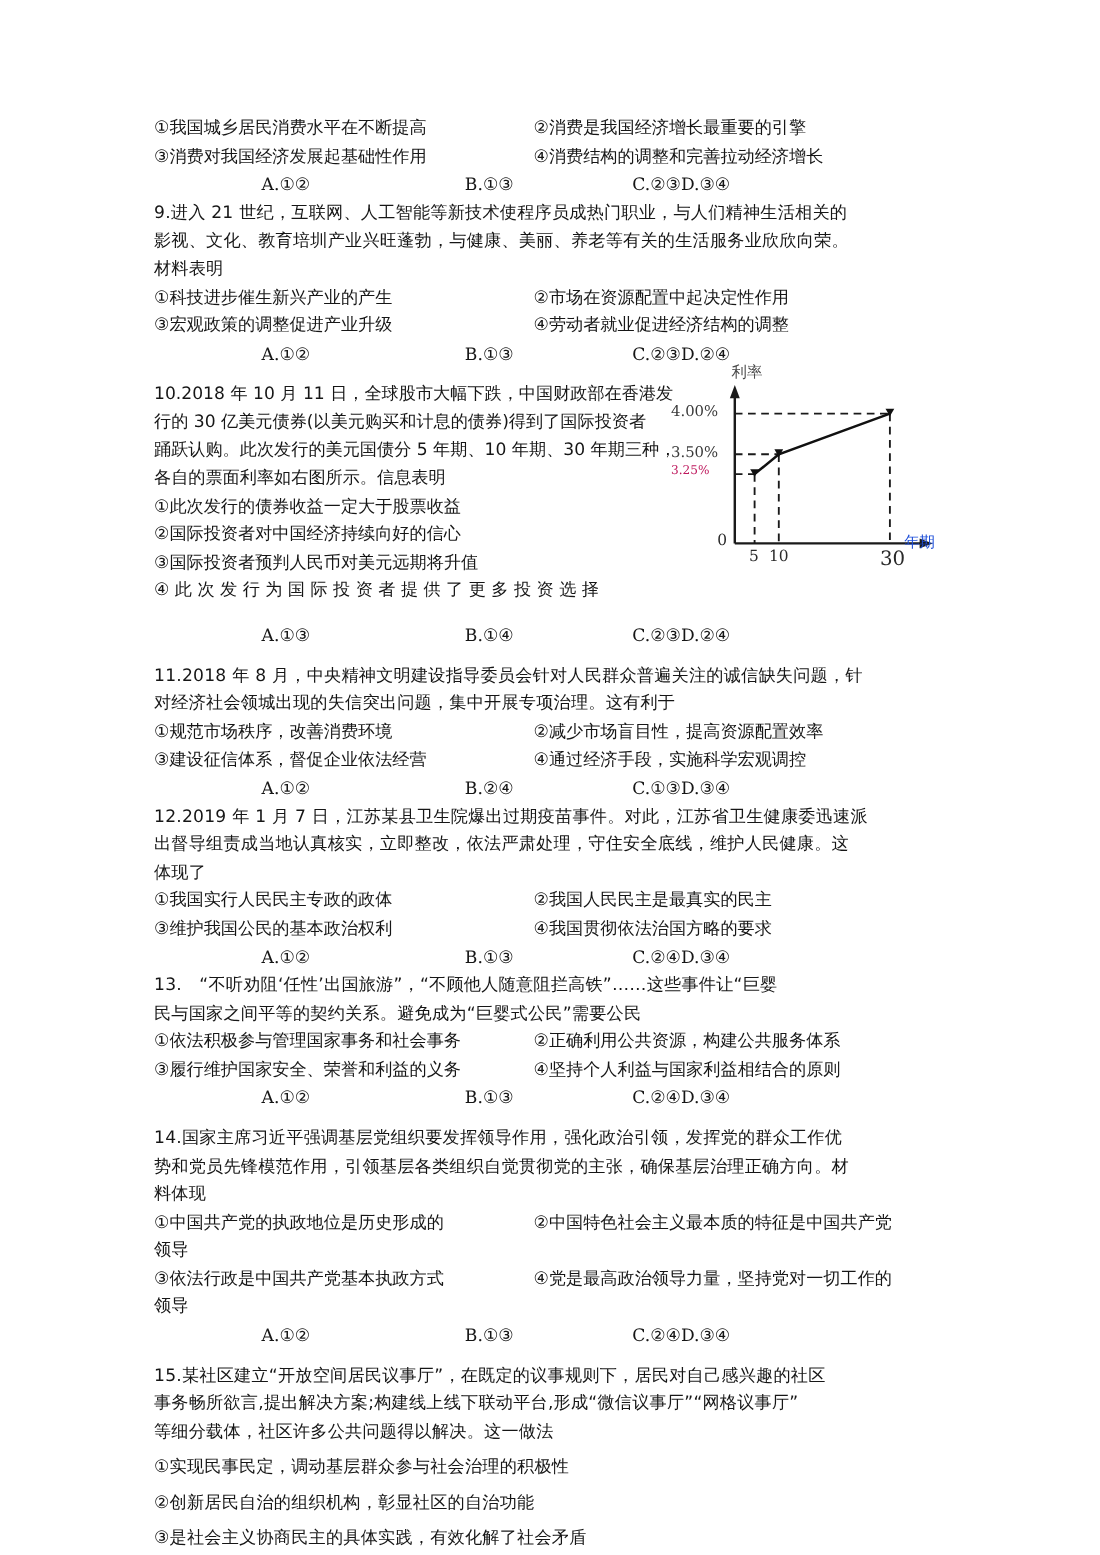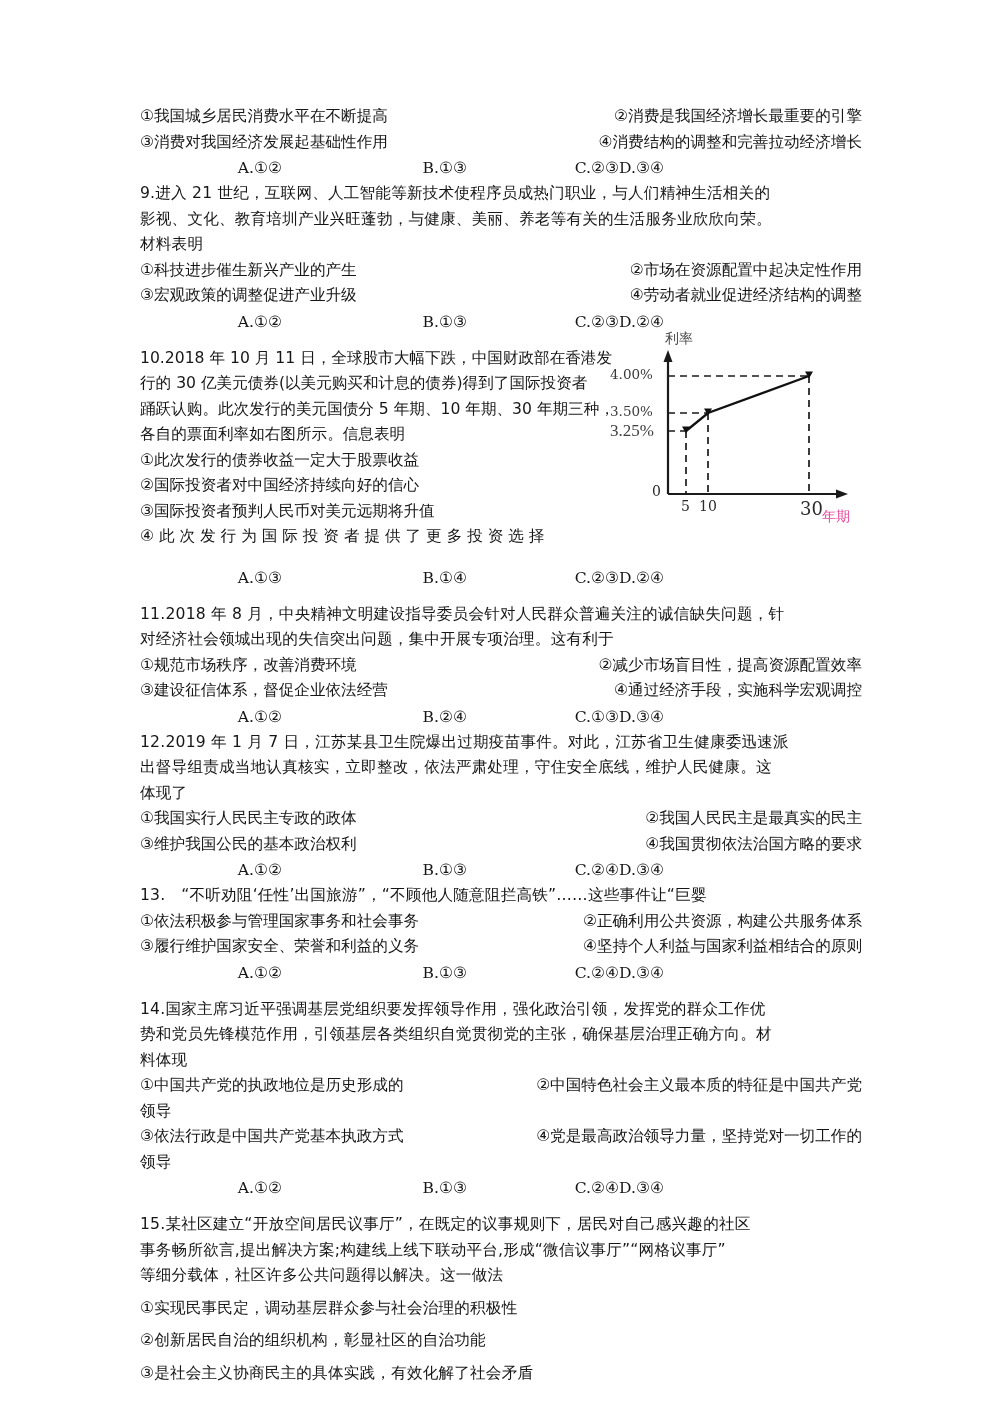--- a/index.html
+++ b/index.html
@@ -25,21 +25,20 @@
     font-size: 15.6px;
     line-height: 25.5px;
     white-space: nowrap;
     letter-spacing: 0.2px;
   }
   .opts2 {
     display: flex;
     font-size: 15.6px;
     line-height: 25.5px;
     white-space: nowrap;
-    justify-content: space-between;
   }
   .opts2 > span:first-child { width: 345px; flex: 0 0 345px; }
   .abcd {
     display: flex;
     font-size: 15.6px;
     line-height: 26px;
     white-space: nowrap;
     font-family: "DejaVu Serif", "Liberation Serif", serif;
   }
   .abcd > span { flex: 0 0 auto; text-align: right; }
@@ -138,25 +137,25 @@
 
         <polyline points="54,93 76,75 177,38" fill="none" stroke="#111111" stroke-width="2.3"></polyline>
 
         <polygon points="50,88.5 58,88.5 54,95.5" fill="#111111"></polygon>
         <polygon points="72,70.5 80,70.5 76,77.5" fill="#111111"></polygon>
         <polygon points="173,33.5 181,33.5 177,40.5" fill="#111111"></polygon>
       </svg>
 
       <div class="cn" style="position:absolute;left:33px;top:-8px;font-size:14px;color:#4a4a4a;">利率</div>
 
-      <div class="cn" style="position:absolute;left:190px;top:146px;font-size:14px;color:#ec4899;margin-top:24px;">年期</div>
+      <div class="cn" style="position:absolute;left:190px;top:146px;font-size:14px;color:#1d4ed8;">年期</div>
 
       <div class="num" style="position:absolute;left:-22px;top:28px;font-size:13.5px;color:#3a3a3a;">4.00%</div>
       <div class="num" style="position:absolute;left:-22px;top:65px;font-size:13.5px;color:#3a3a3a;text-align:center;">3.50%</div>
-      <div class="num" style="position:absolute;left:-22px;top:83px;font-size:17px;color:#404040;font-family:Liberation Serif, serif;">3.25%</div>
+      <div class="num" style="position:absolute;left:-22px;top:83px;font-size:11px;color:#be185d;">3.25%</div>
 
       <div class="num" style="position:absolute;left:20px;top:145px;font-size:14px;color:#2a2a2a;">0</div>
 
       <div class="num" style="position:absolute;left:49px;top:160px;font-size:14px;color:#2a2a2a;">5</div>
       <div class="num" style="position:absolute;left:67px;top:160px;font-size:14px;color:#2a2a2a;">10</div>
       <div class="num" style="position:absolute;left:168px;top:160px;font-size:18px;color:#2a2a2a;">30</div>
     </div>
   </div>
 
   <div class="gap-l"></div>
@@ -199,20 +198,21 @@
     <span>④我国贯彻依法治国方略的要求</span>
   </div>
   <div class="abcd">
     <span class="c1">A.①②</span>
     <span class="c2">B.①③</span>
     <span class="c3">C.②④</span>
     <span>D.③④</span>
   </div>
 
   <div class="line">13.　“不听劝阻‘任性’出国旅游”，“不顾他人随意阻拦高铁”……这些事件让“巨婴</div>
+  <div class="line">民与国家之间平等的契约关系。避免成为“巨婴式公民”需要公民</div>
   <div class="opts2">
     <span>①依法积极参与管理国家事务和社会事务</span>
     <span>②正确利用公共资源，构建公共服务体系</span>
   </div>
   <div class="opts2">
     <span>③履行维护国家安全、荣誉和利益的义务</span>
     <span>④坚持个人利益与国家利益相结合的原则</span>
   </div>
   <div class="abcd">
     <span class="c1">A.①②</span>

